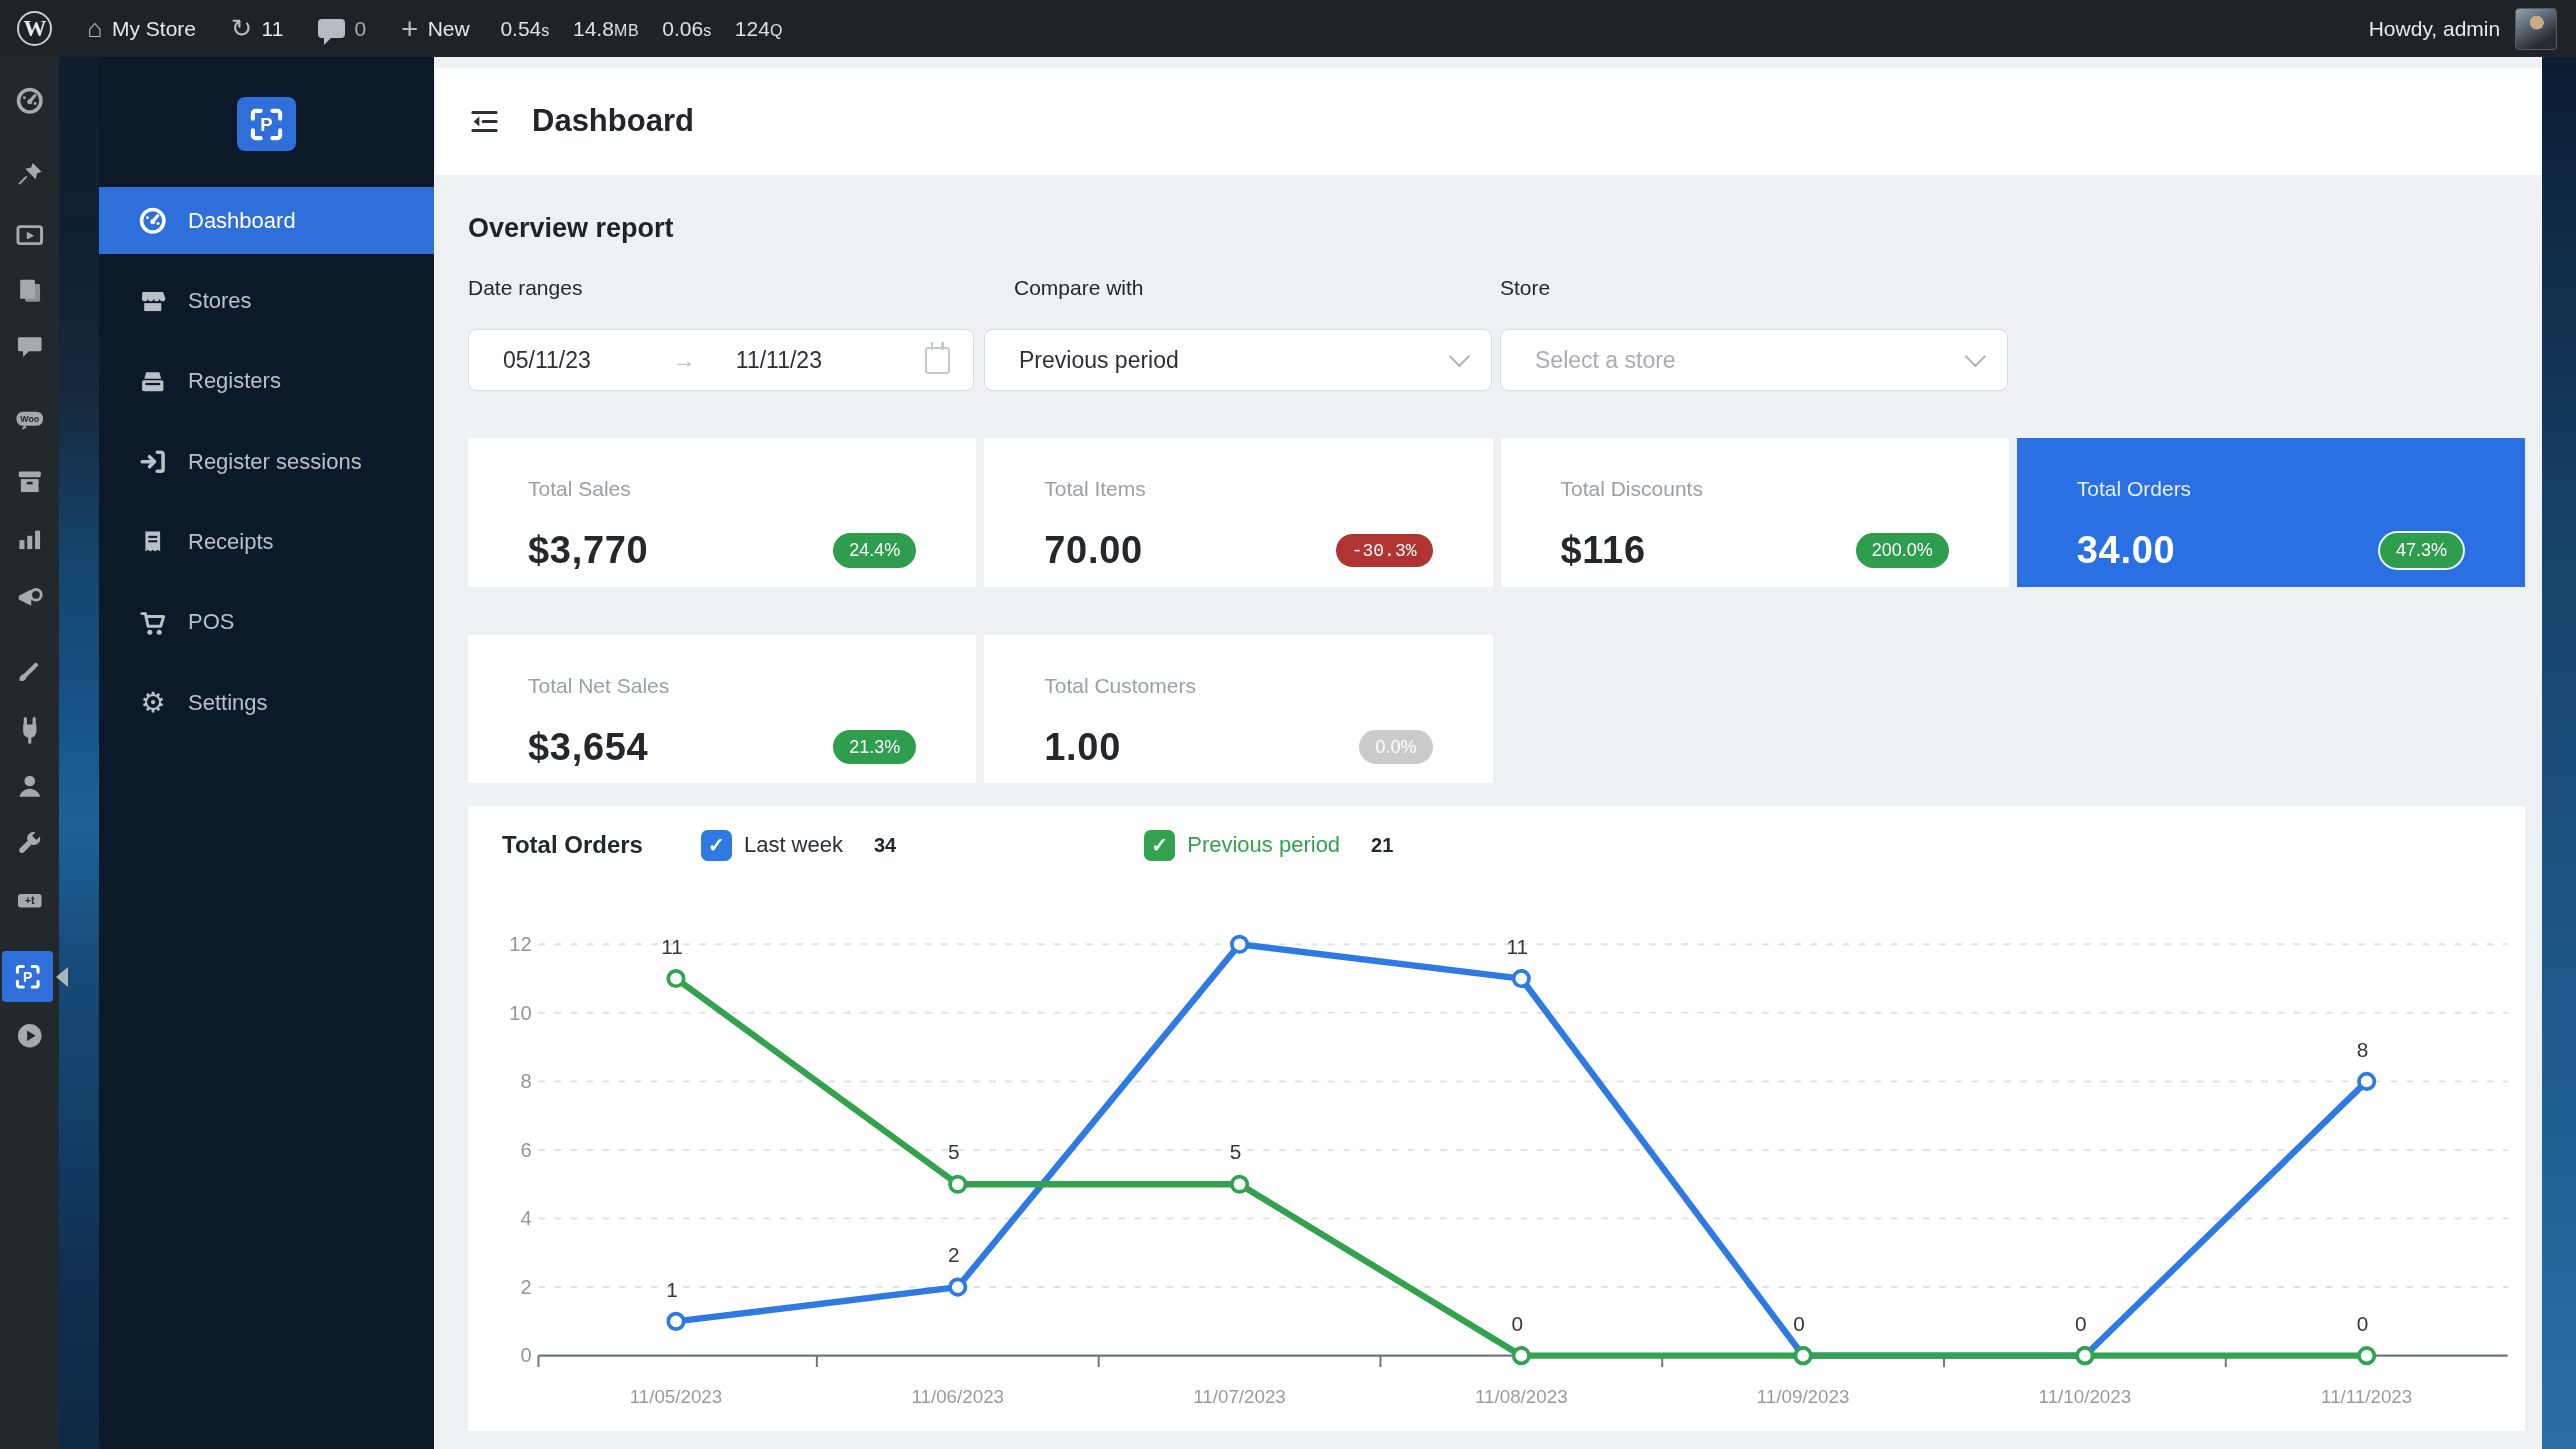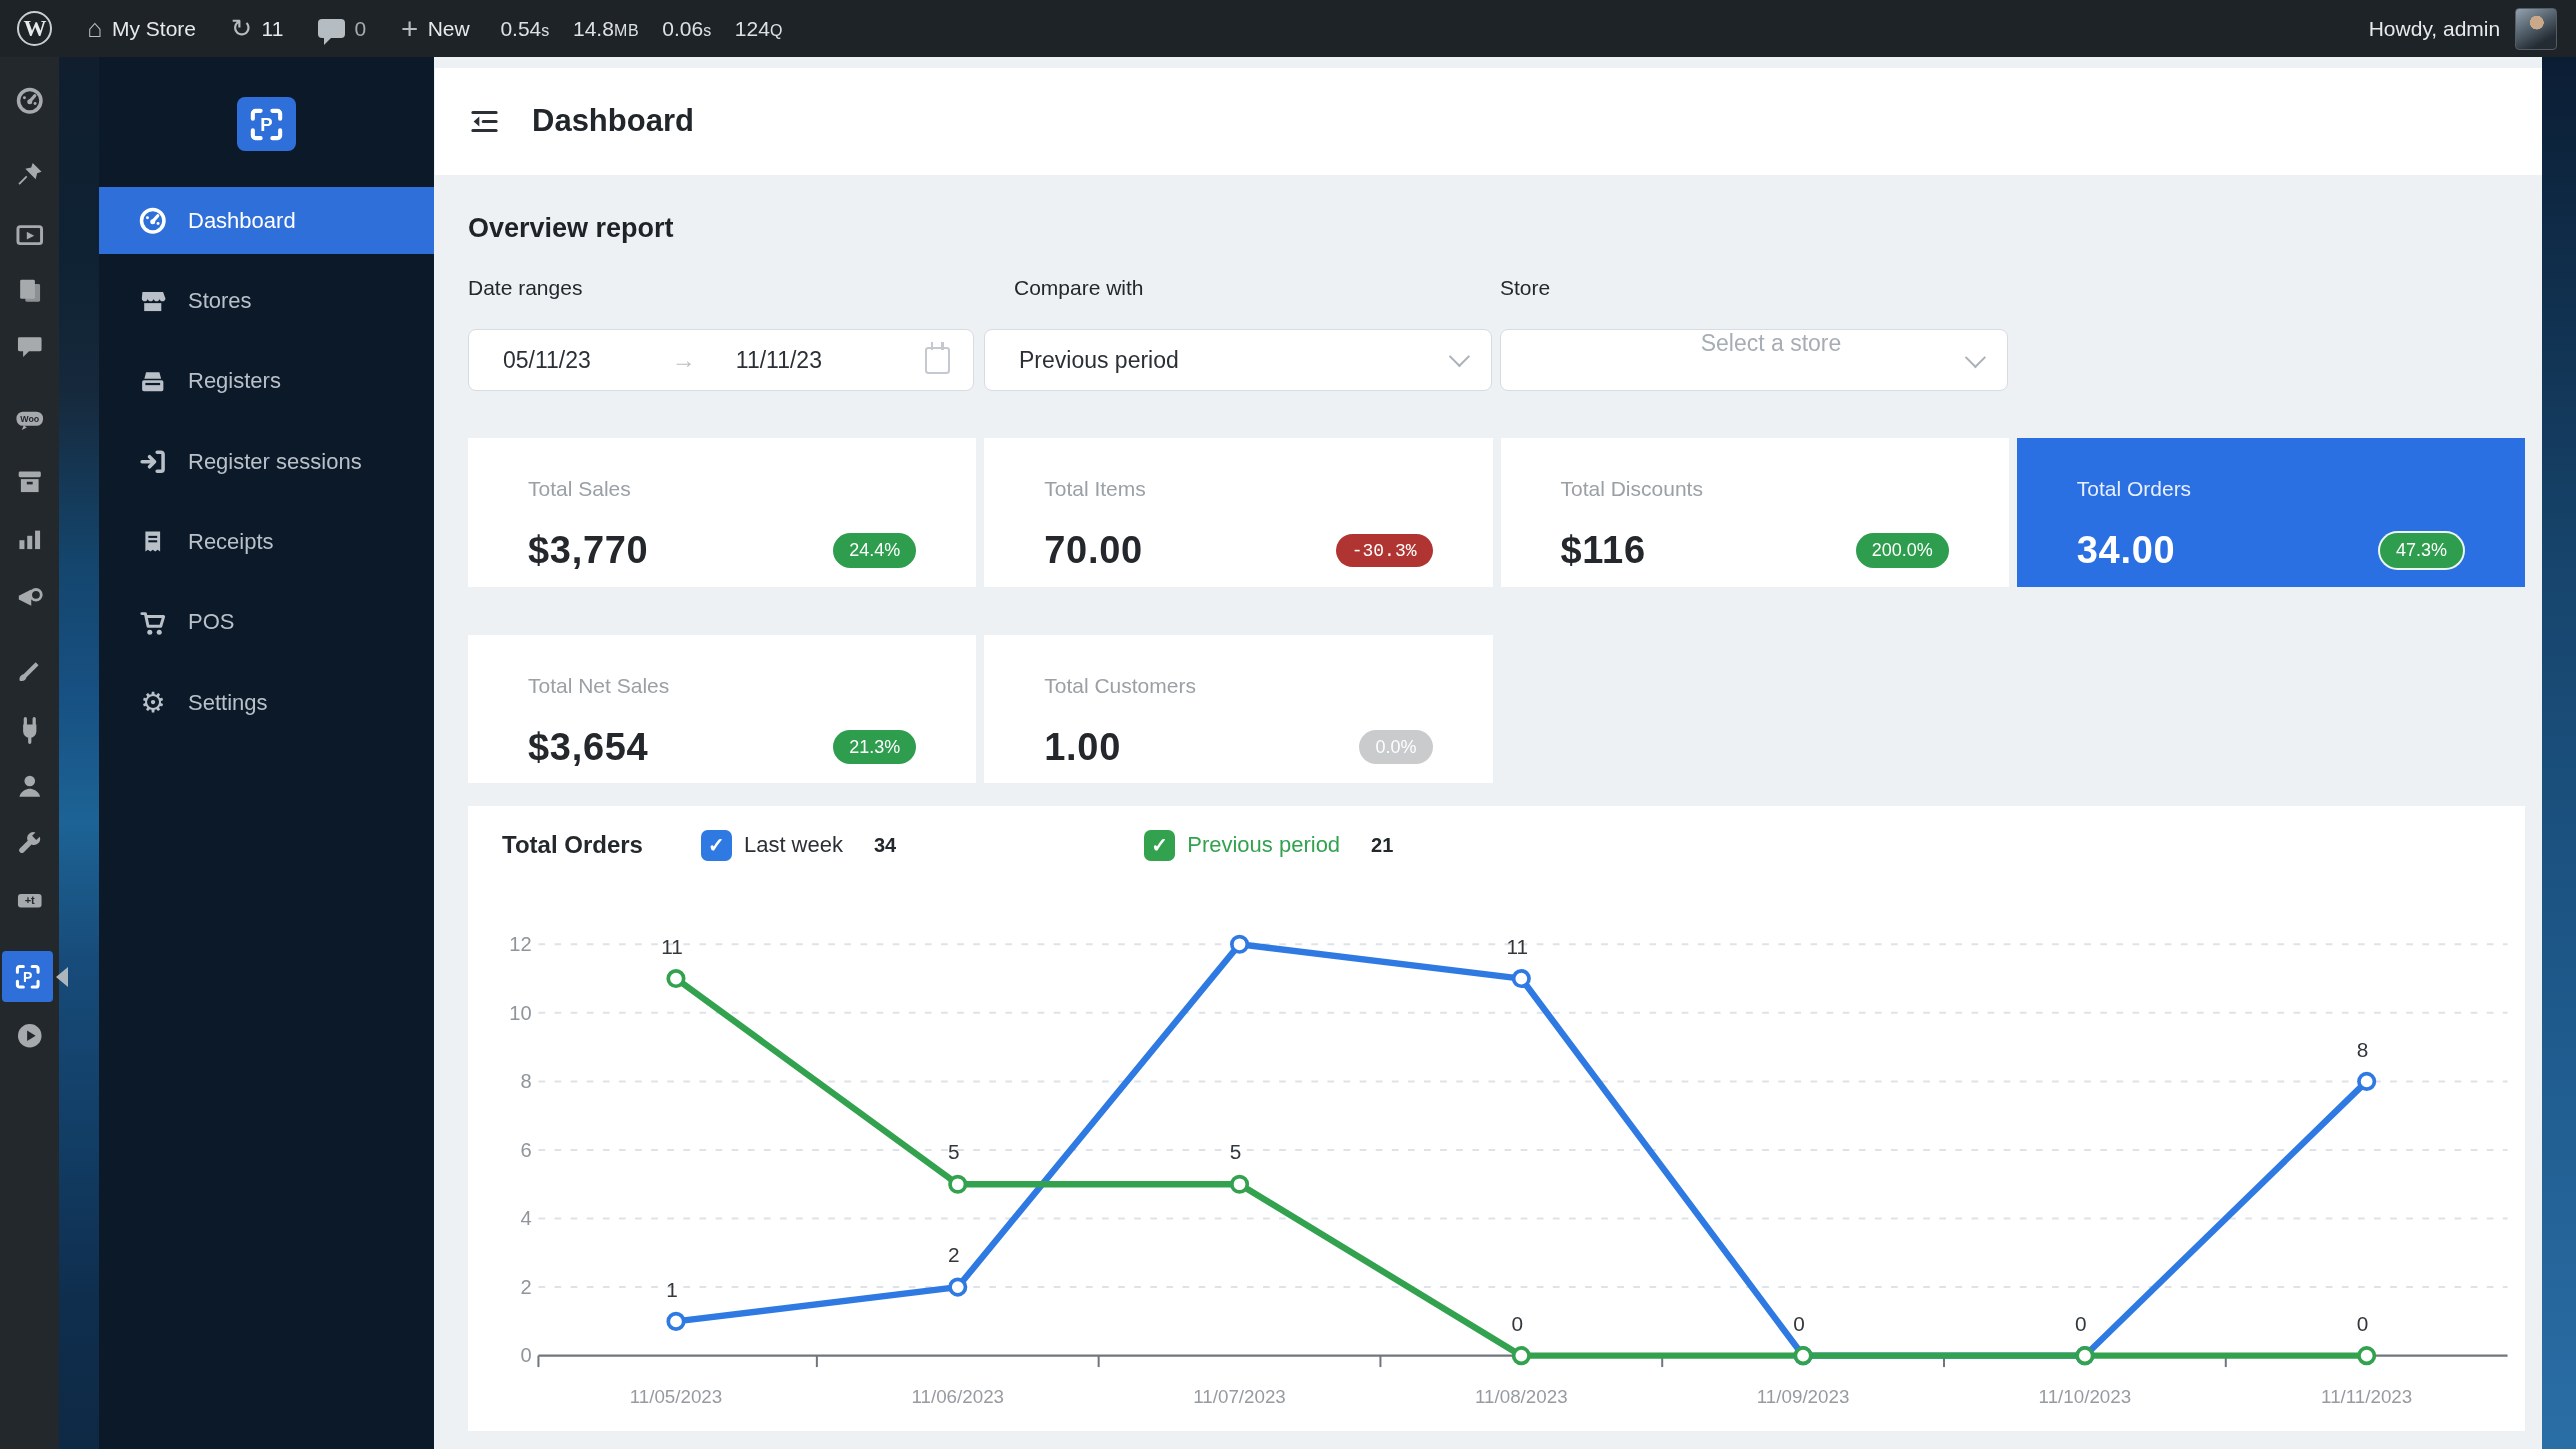--- a/index.html
+++ b/index.html
@@ -352,21 +352,21 @@
     <div class="input-box" style="left:33px; width:506px; padding-left:34px;">
       <span>05/11/23</span>
       <span class="date-arrow">→</span>
       <span>11/11/23</span>
       <span class="cal-icon"></span>
     </div>
     <div class="input-box" style="left:549px; width:508px; padding-left:34px;">
       <span>Previous period</span>
       <span class="chev"></span>
     </div>
-    <div class="input-box" style="left:1065px; width:508px; padding-left:34px;flex-direction:column;">
+    <div class="input-box" style="left:1065px; width:508px; padding-left:34px;">
       <span class="placeholder">Select a store</span>
       <span class="chev"></span>
     </div>
 
     <div id="cards">
   <div class="card">
     <div class="c-label">Total Sales</div>
     <div class="c-row">
       <span class="c-value">$3,770</span>
       <span class="badge positive">24.4%</span>

